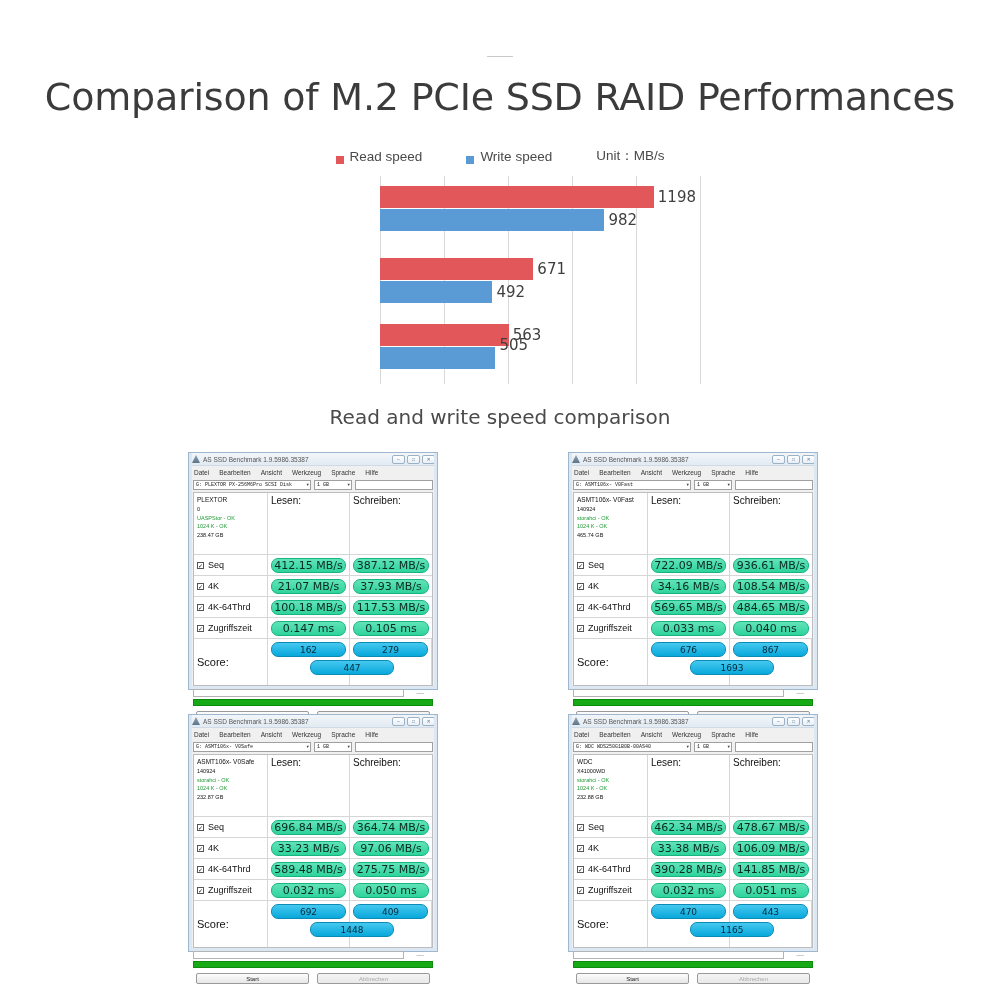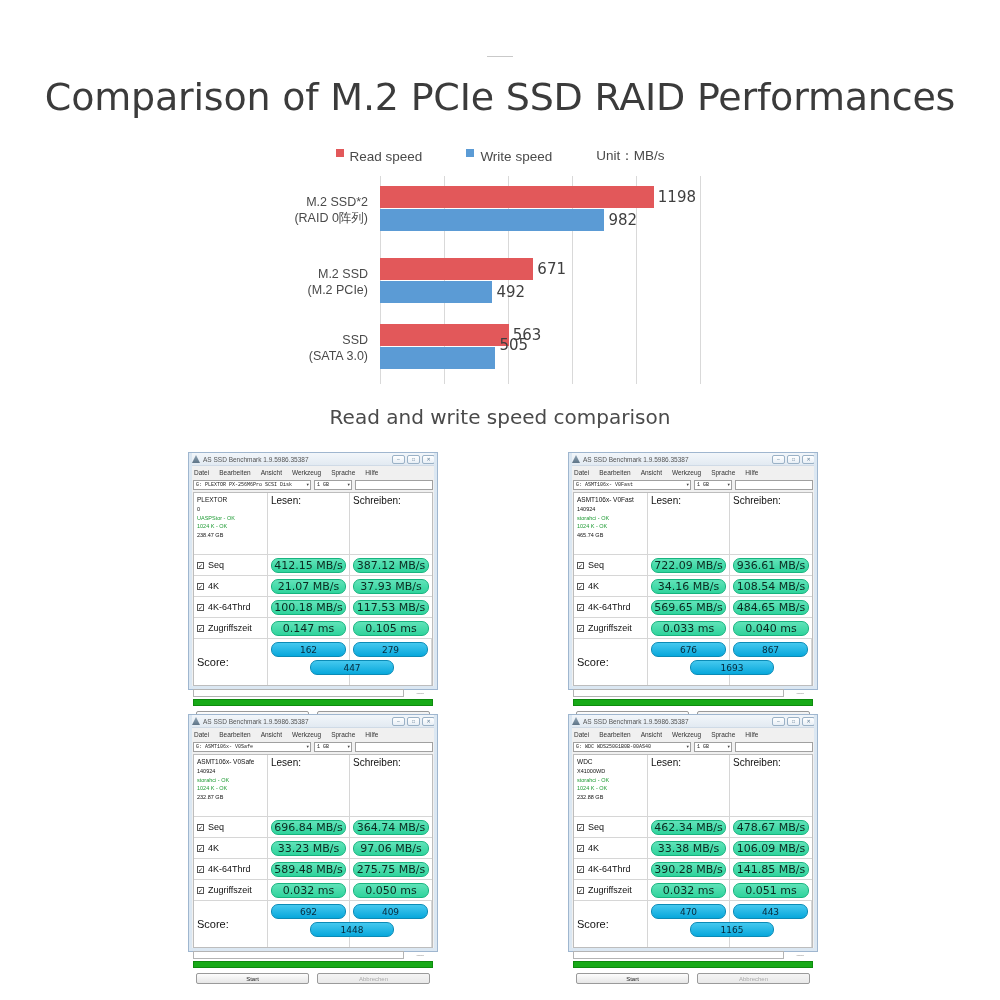--- a/index.html
+++ b/index.html
@@ -29,21 +29,21 @@
     color:#3b3b3b;
     font-family:"DejaVu Sans", sans-serif;
   }
 
   
   .legend {
     position:absolute; left:0; top:147px; width:1000px;
     display:flex; justify-content:center; align-items:center;
     font-size:13.5px; color:#4a4a4a;
   }
-  .legend-item { display:flex; align-items:flex-start; }
+  .legend-item { display:flex; align-items:flex-end; }
   .legend-swatch { width:8px; height:8px; margin-right:6px; display:inline-block; }
   .legend-gap { width:44px; }
   .legend-unit { margin-left:44px; color:#4a4a4a; }
 
   
   .chart {
     position:absolute;
     left:249px; top:176px;
     width:451px; height:208px;
   }
@@ -239,25 +239,20 @@
   </div>
   <span class="legend-gap"></span>
   <div class="legend-item">
     <span class="legend-swatch" style="background:#5b9bd5"></span>
     <span>Write speed</span>
   </div>
   <span class="legend-unit">Unit：MB/s</span>
 </div>
 
 <div class="chart">
-  <div class="cat-labels">
-      <div class="cat-label" style="top: 19px;"><span>M.2  SSD*2</span><span class="l2">(RAID 0阵列)</span></div>
-      <div class="cat-label" style="top: 91px;"><span>M.2 SSD</span><span class="l2">(M.2 PCIe)</span></div>
-      <div class="cat-label" style="top: 157px;"><span>SSD</span><span class="l2">(SATA 3.0)</span></div>
-    </div>
   <div class="chart-plot">
       <div class="gridline" style="left: 0px;"></div>
       <div class="gridline" style="left: 64px;"></div>
       <div class="gridline" style="left: 128px;"></div>
       <div class="gridline" style="left: 192px;"></div>
       <div class="gridline" style="left: 256px;"></div>
       <div class="gridline" style="left: 320px;"></div>
       <div class="bar read" style="left: 0px; top: 10px; width: 273.829px; background: rgb(226, 88, 90);"></div>
       <div class="bar-value" style="left: 277.829px; top: 12px;">1198</div>
       <div class="bar write" style="left: 0px; top: 33px; width: 224.457px; background: rgb(91, 155, 213);"></div>

